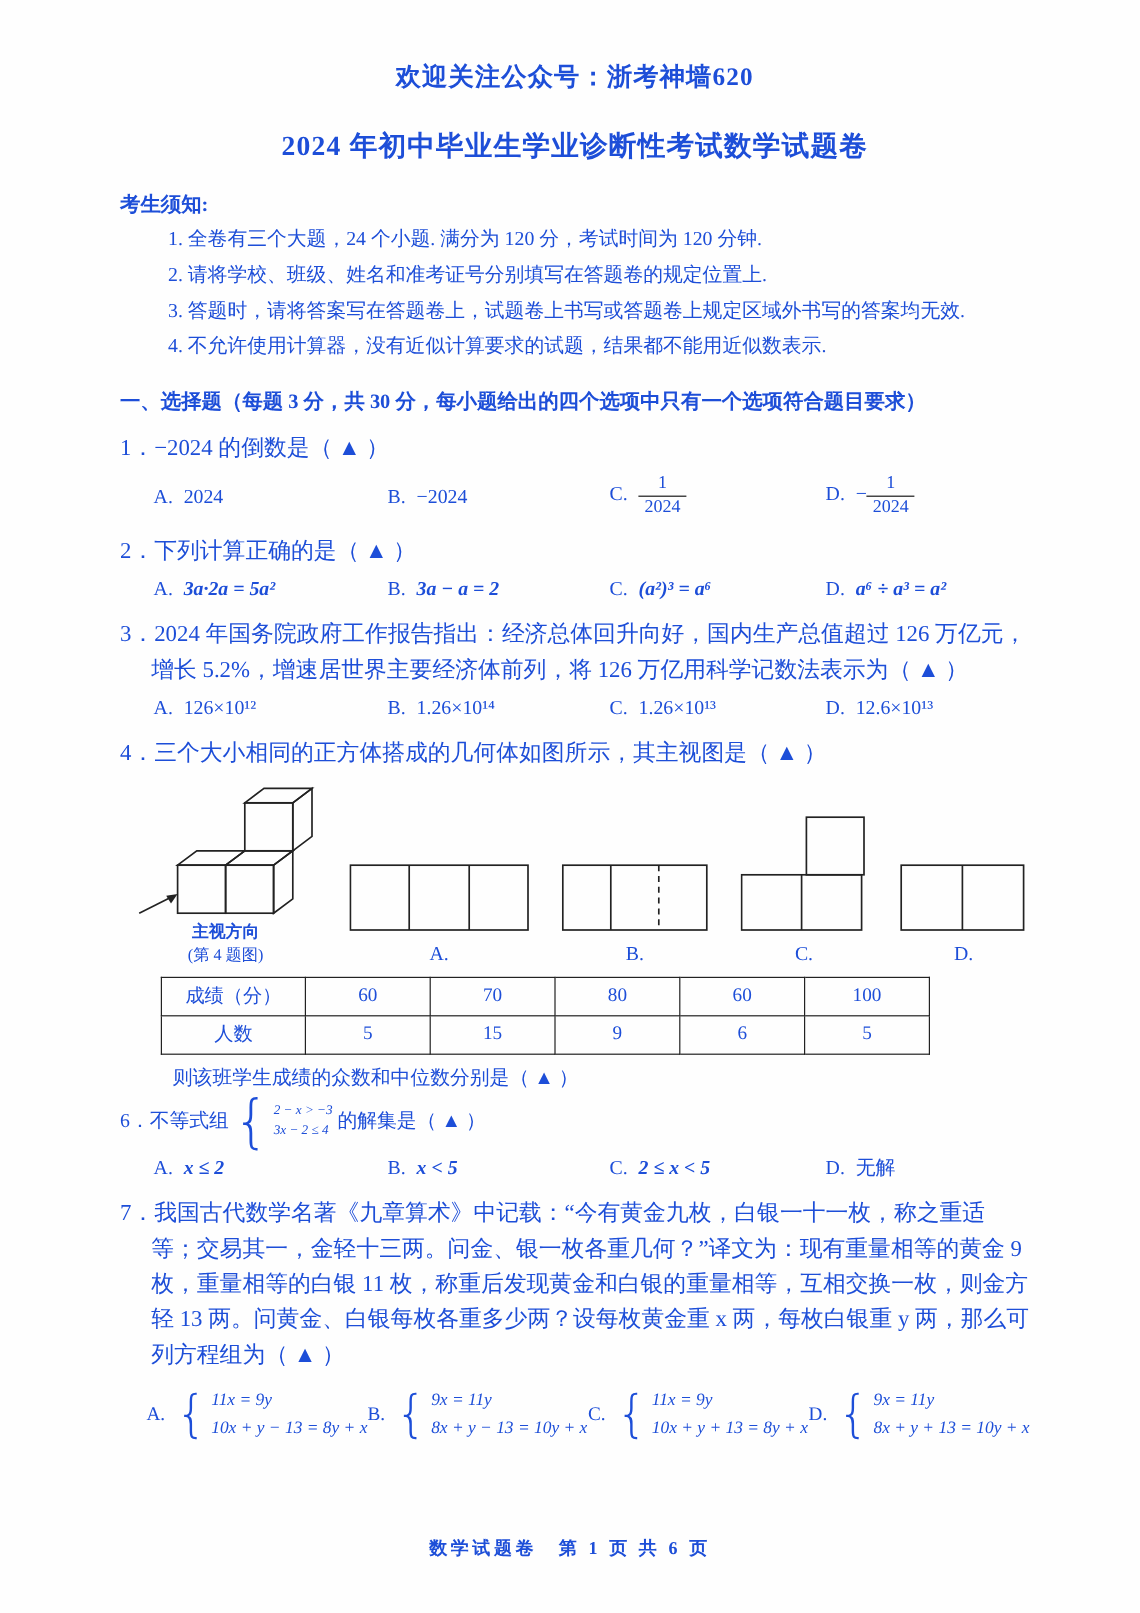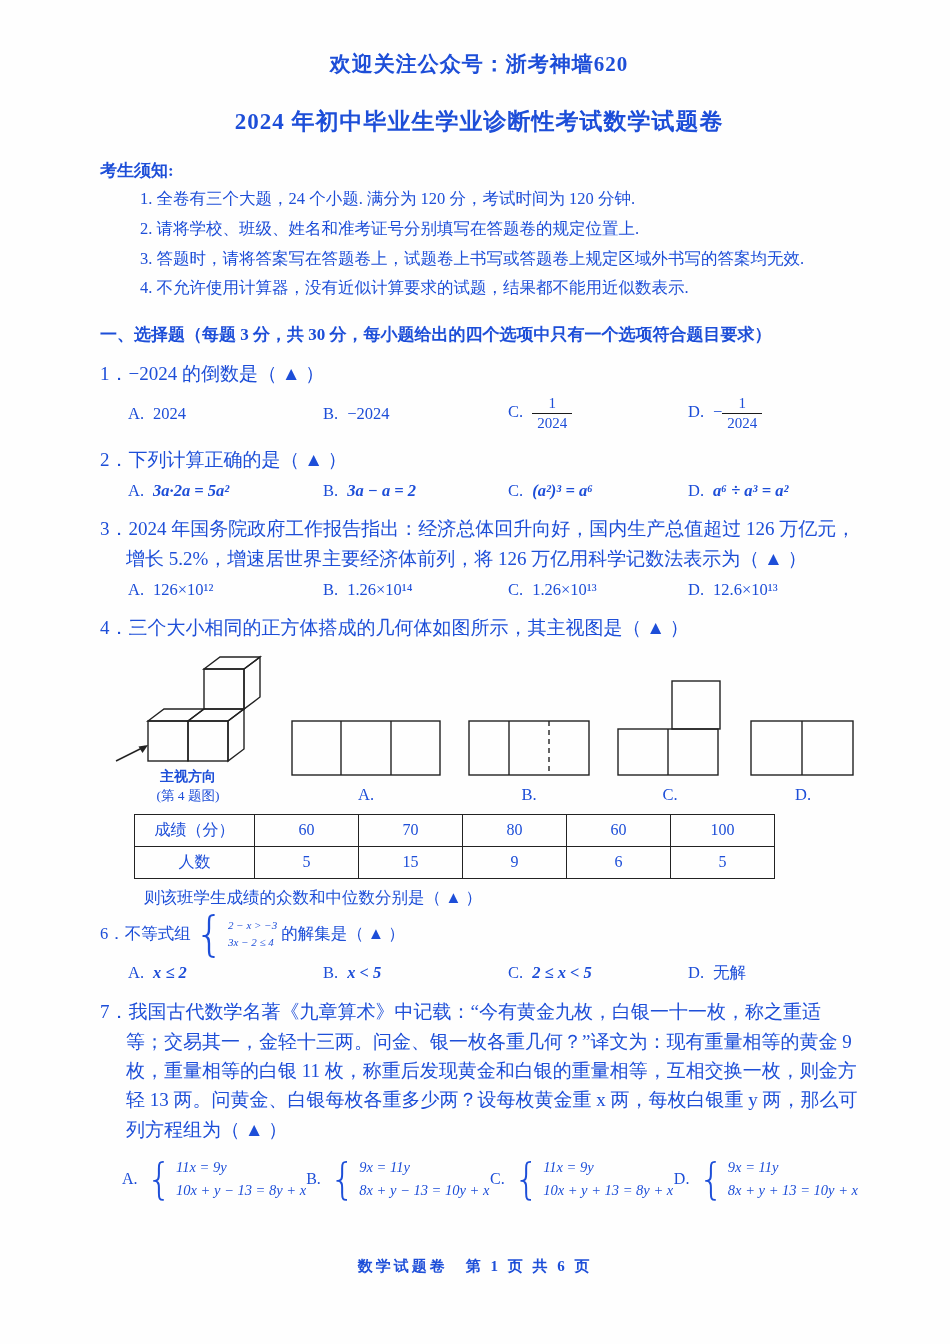--- a/index.html
+++ b/index.html
@@ -37,21 +37,21 @@
   .q6-row { display:flex; align-items:center; font-size:16.5px; margin-top:5px; }
   .sys-wrap { display:inline-flex; align-items:center; margin:0 4px; }
   .brace { font-family:"DejaVu Sans",sans-serif; font-size:46px; font-weight:200;
            line-height:0.9; margin-right:4px; transform:scaleY(1.05); }
   .sys { display:inline-flex; flex-direction:column; font-size:11px; line-height:1.55; font-style:italic; }
   .math { font-style:italic;font-weight:bold; }
   .q7-opts { display:grid; grid-template-columns:1fr 1fr 1fr 1fr; margin:12px 0 0 22px; }
   .q7-opt { display:flex; align-items:center; font-size:16px; white-space:nowrap; }
   .q7-opt .brace { font-size:40px; }
   .q7-opt .sys { font-size:14.5px; }
-  .footer { position:absolute; left:0; right:0; bottom:68px; text-align:center;
+  .footer { position:absolute; left:0; right:0; bottom:44px; text-align:center;
             font-weight:700; font-size:15px; letter-spacing:3px; }
 </style>
 </head>
 <body>
 
 <div class="page">
 
   <div class="banner">欢迎关注公众号：浙考神墙620</div>
 
   <div class="title">2024 年初中毕业生学业诊断性考试数学试题卷</div>

